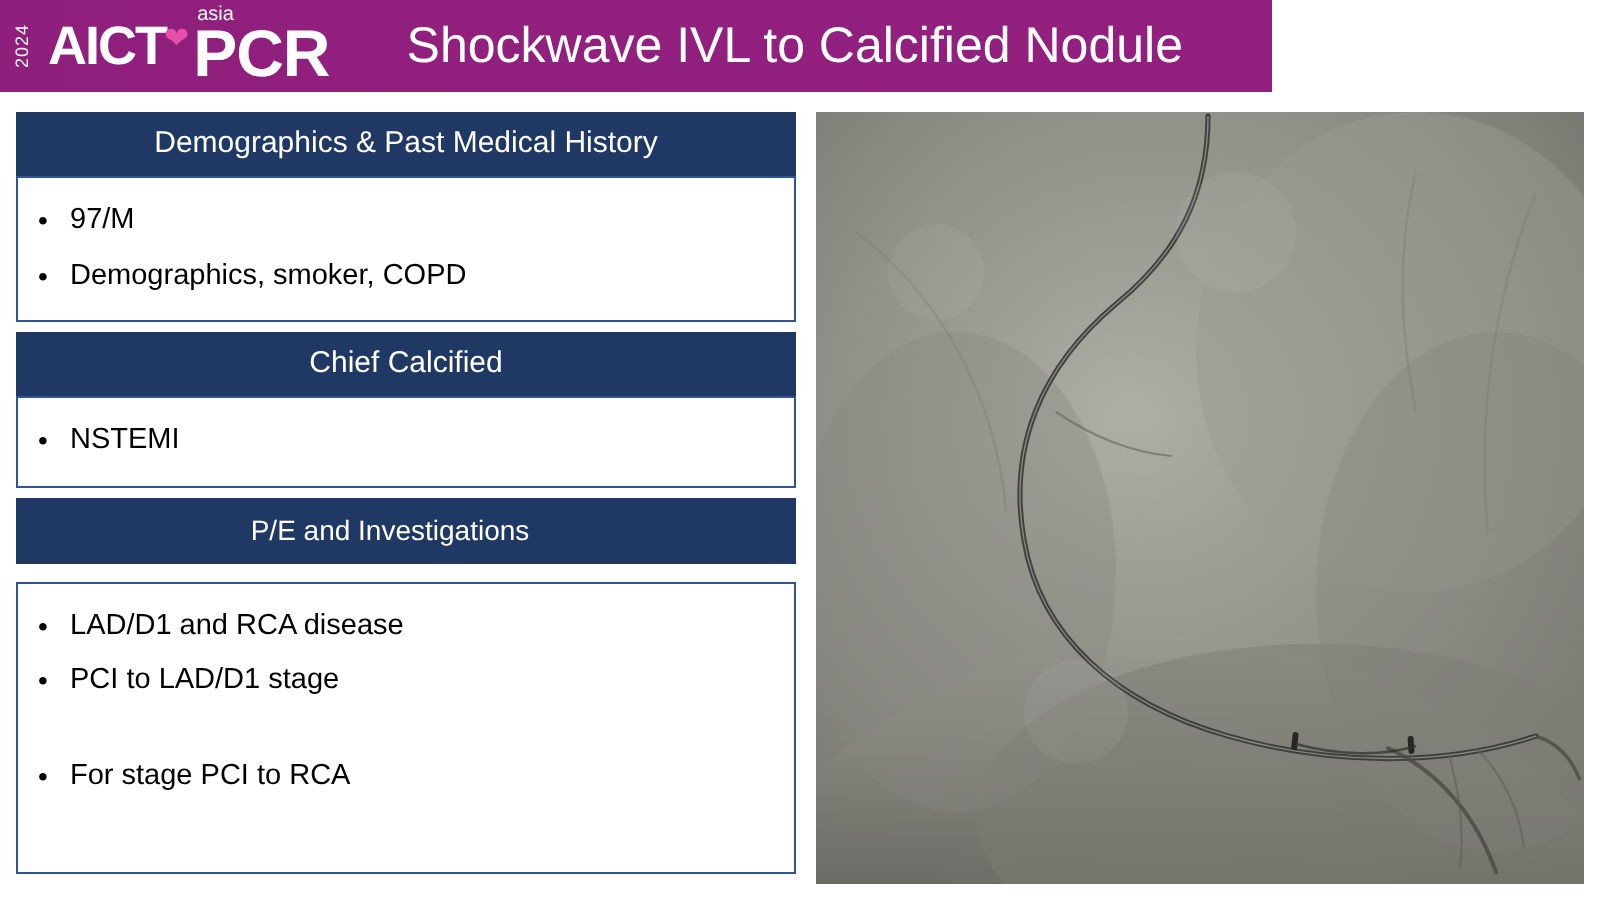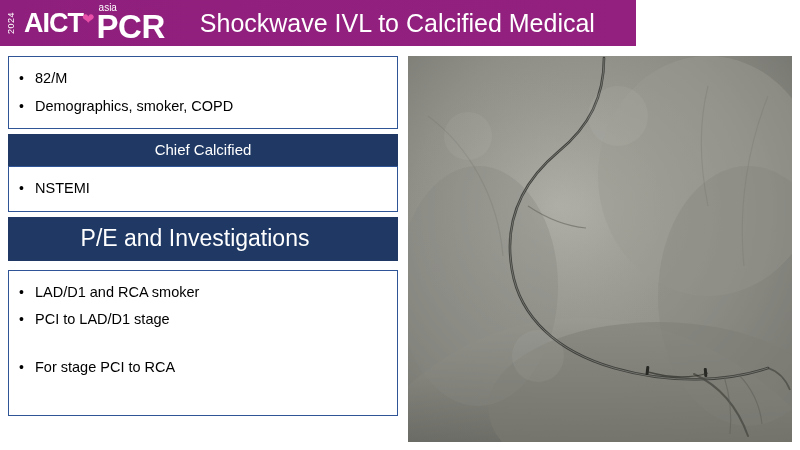--- a/index.html
+++ b/index.html
@@ -105,21 +105,21 @@
   .section-head {
     background: #1f3864;
     color: #ffffff;
     text-align: center;
     font-size: 15px;
     padding: 6px 4px 7px 4px;
     box-sizing: border-box;
     border: 1px solid #1f3864;
   }
   .section-head.large {
-    font-size: 23px;
+    font-size: 14px;
     padding: 7px 20px 8px 4px;
   }
   .section-body {
     border: 1px solid #2f5597;
     box-sizing: border-box;
     padding: 8px 10px 10px 10px;
     background: #ffffff;
   }
   .bullet-row {
     display: flex;
@@ -163,29 +163,30 @@
   <div class="logo-block">
     <span class="logo-aict">
       <span>AICT</span>
     </span>
     <span class="logo-heart">❤</span>
     <span class="logo-pcr-wrap">
       <span class="logo-asia">asia</span>
       <span class="logo-pcr">PCR</span>
     </span>
   </div>
-  <div class="header-title">Shockwave IVL to Calcified Medical</div>
+  <div class="header-title">Shockwave IVL to Calcified Nodule</div>
 </div>
 
 <div class="left-col">
 
+  <div class="section-head">Demographics &amp; Past Medical History</div>
   <div class="section-body">
     <div class="bullet-row">
       <span class="bullet-dot">•</span>
-      <span class="bullet-text">82/M</span>
+      <span class="bullet-text">97/M</span>
     </div>
     <div class="bullet-row">
       <span class="bullet-dot">•</span>
       <span class="bullet-text">Demographics, smoker, COPD</span>
     </div>
   </div>
 
   <div class="block-gap"></div>
 
   <div class="section-head">Chief Calcified</div>
@@ -198,21 +199,21 @@
 
   <div class="block-gap"></div>
 
   <div class="section-head large">P/E and Investigations</div>
 
   <div class="block-gap-lg"></div>
 
   <div class="section-body" style="min-height:146px;">
     <div class="bullet-row">
       <span class="bullet-dot">•</span>
-      <span class="bullet-text">LAD/D1 and RCA smoker</span>
+      <span class="bullet-text">LAD/D1 and RCA disease</span>
     </div>
     <div class="bullet-row">
       <span class="bullet-dot">•</span>
       <span class="bullet-text">PCI to LAD/D1 stage</span>
     </div>
     <div class="gap-row"></div>
     <div class="bullet-row">
       <span class="bullet-dot">•</span>
       <span class="bullet-text">For stage PCI to RCA</span>
     </div>

